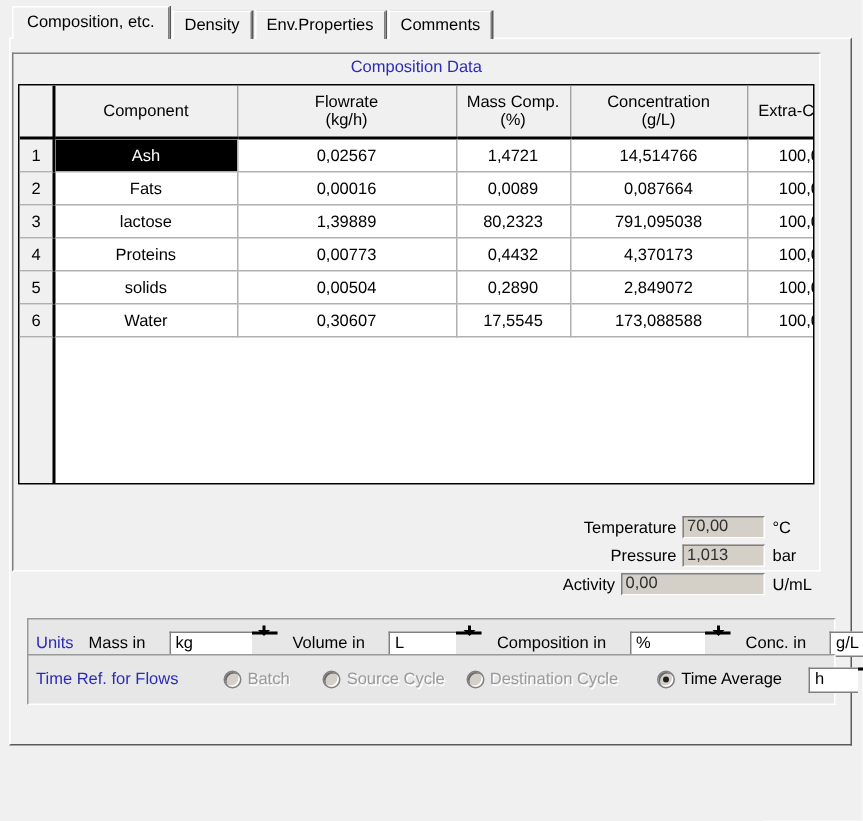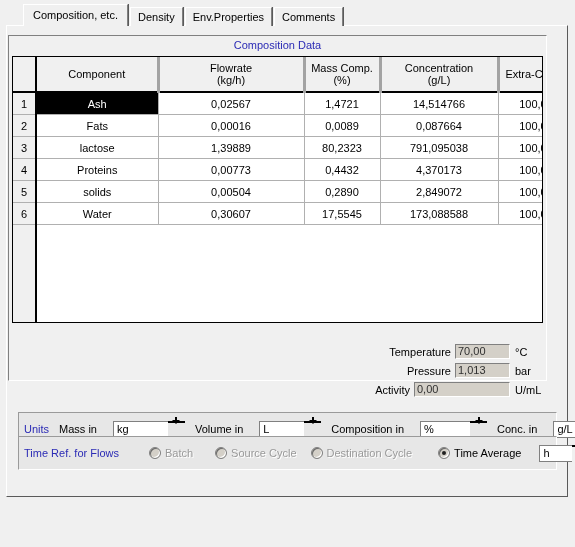--- a/index.html
+++ b/index.html
@@ -26,21 +26,20 @@
   }
 
   
   .tabstrip {
     position: absolute;
     left: 8px; top: 6px;
     height: 20px;
     display: flex;
     align-items: flex-end;
     z-index: 5;
-    margin-left: 15px;
   }
   .tab {
     height: 18px;
     line-height: 18px;
     padding: 0 7px;
     background: #f0f0f0;
     border-left: 1px solid #ffffff;
     border-top: 1px solid #ffffff;
     border-right: 1px solid #808080;
     border-bottom: none;
@@ -120,21 +119,21 @@
     text-align: center;
     font-weight: normal;
     overflow: hidden;
     white-space: nowrap;
     background: #ffffff;
   }
   table.grid thead th {
     background: #f0f0f0;
     border-top: none;
     border-bottom: 2px solid #000000;
-    border-right: 3px solid #a3a3a3;
+    border-right: 1px solid #a3a3a3;
     height: 34px;
     line-height: 12px;
     font-size: 11px;
   }
   table.grid thead th.rowhdr {
     border-right: 2px solid #000000;
   }
   table.grid td.rownum {
     background: #f0f0f0;
     border-right: 2px solid #000000;

